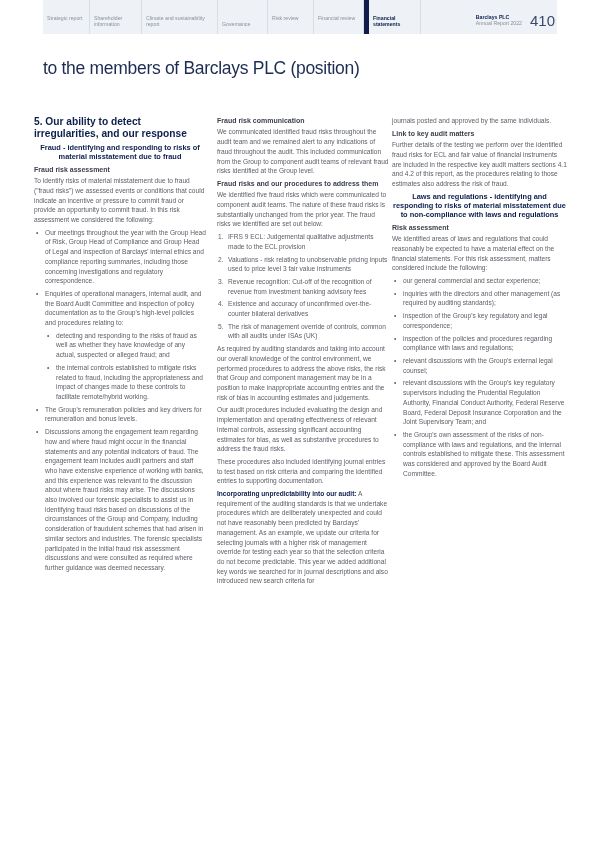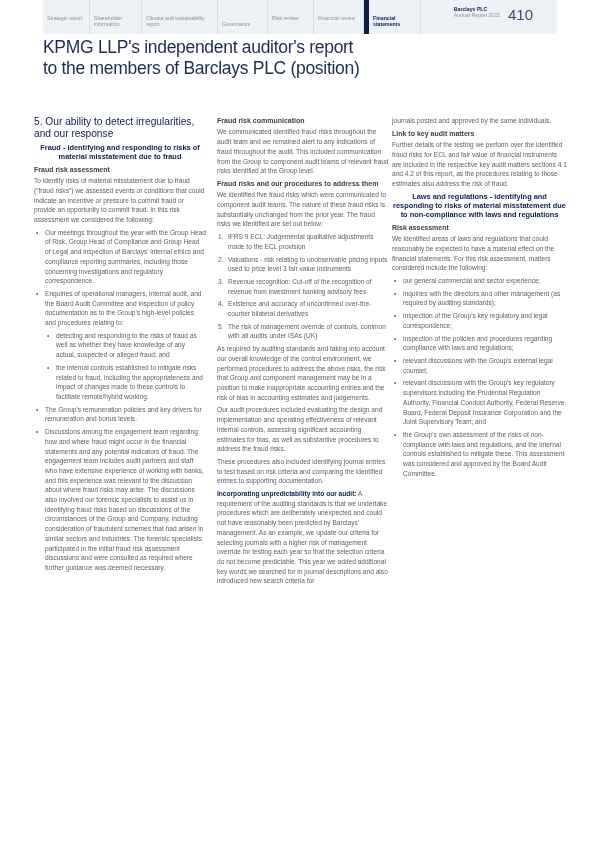--- a/index.html
+++ b/index.html
@@ -13,39 +13,39 @@
   .nav-item {
     font-size: 5.2px; line-height: 6.4px; color: #8a8f99;
     padding: 15px 4px 0 4px; border-right: 1px solid #d9dee5;
     cursor: pointer;
   }
   .nav-item.active { color: #0b1f4d; font-weight: bold; position: relative; padding-left: 9px; }
   .nav-item.active::before {
     content: ""; position: absolute; left: 0; top: 0; width: 5px; height: 34px; background: #101c4a;
   }
   .nav-brand {
-    margin-left: auto; display: flex; padding-right: 24px;
+    margin-left: auto; display: flex; align-items: center; padding-right: 2px;
   }
   .brand-text { font-size: 5.2px; line-height: 6.4px; text-align: left; margin-right: 8px; padding-top: 6px; }
   .brand-name { color: #0b1f4d; font-weight: bold; }
   .brand-sub { color: #8a8f99; }
   .page-num { font-size: 15px; color: #3a4a6a; padding-top: 6px; }
 
   .title {
     position: absolute; left: 43px; top: 37px; width: 420px;
     font-size: 17.5px; line-height: 21px; color: #1c2c52; font-weight: normal;
     letter-spacing: -0.3px;
   }
 
   .col { position: absolute; top: 116px; font-size: 6.6px; line-height: 9.7px; color: #5d6068; }
   .col1 { left: 34px; width: 172px; }
   .col2 { left: 217px; width: 172px; }
   .col3 { left: 392px; width: 175px; }
 
-  h2.sec { font-size: 10.2px; line-height: 12px; color: #0b1f4d; font-weight: normal; margin-bottom: 3px; }
+  h2.sec { font-size: 10.2px; line-height: 12px; color: #0b1f4d; font-weight: bold; margin-bottom: 3px; }
   h3.sub { font-size: 7.4px; line-height: 9.4px; color: #0b1f4d; font-weight: bold; margin: 1px 0 3px 0; text-align: center; }
   h4.minor { font-size: 7px; line-height: 9.4px; color: #3a3f4a; font-weight: bold; margin: 2px 0 2px 0; }
   p { margin-bottom: 3px; }
 
   ul.b, ol.n { list-style: none; margin: 0 0 3px 0; }
   ul.b > li { position: relative; padding-left: 11px; margin-bottom: 3px; }
   ul.b > li::before { content: "•"; position: absolute; left: 2px; top: 0; color: #5d6068; }
   ul.b ul.b { margin-top: 3px; }
   ol.n > li { position: relative; padding-left: 11px; margin-bottom: 3px; }
   ol.n > li .num { position: absolute; left: 1px; top: 0; }
@@ -65,21 +65,21 @@
   <div class="nav-brand">
     <div class="brand-text">
       <div class="brand-name">Barclays PLC</div>
       <div class="brand-sub">Annual Report 2022</div>
     </div>
     <div class="page-num">410</div>
   </div>
 </nav>
 
 <h1 class="title">
-  <span>KPMG LLP's independent auditor's report</span><br>
+  <br>
   <span>to the members of Barclays PLC (position)</span>
 </h1>
 
 <section class="col col1">
   <h2 class="sec">5. Our ability to detect irregularities, and our response</h2>
   <h3 class="sub">Fraud - identifying and responding to risks of material misstatement due to fraud</h3>
   <h4 class="minor">Fraud risk assessment</h4>
   <p>To identify risks of material misstatement due to fraud ("fraud risks") we assessed events or conditions that could indicate an incentive or pressure to commit fraud or provide an opportunity to commit fraud. In this risk assessment we considered the following:</p>
   <ul class="b">
     <li><span>Our meetings throughout the year with the Group Head of Risk, Group Head of Compliance and Group Head of Legal and inspection of Barclays' internal ethics and compliance reporting summaries, including those concerning investigations and regulatory correspondence.</span></li>

